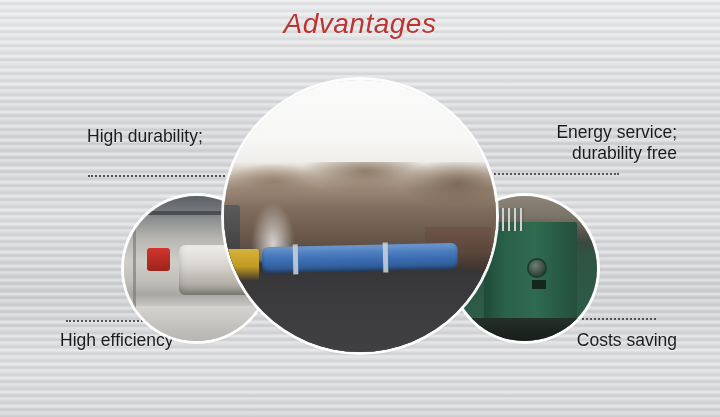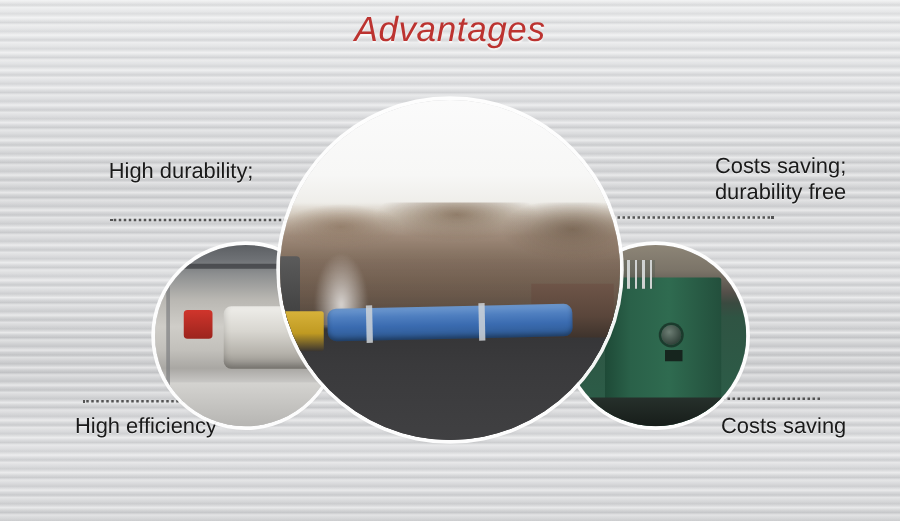--- a/index.html
+++ b/index.html
@@ -352,21 +352,21 @@
   <div class="dots" id="dots-tl"></div>
   <div class="dots" id="dots-tr"></div>
   <div class="dots" id="dots-bl"></div>
   <div class="dots" id="dots-br"></div>
 
   <div class="label" id="label-tl">
     <div>High durability;</div>
   </div>
 
   <div class="label" id="label-tr">
-    <div>Costs saving;</div>
+    <div>Energy service;</div>
     <div>durability free</div>
   </div>
 
   <div class="label" id="label-bl">
     <div>High efficiency</div>
   </div>
 
   <div class="label" id="label-br">
     <div>Costs saving</div>
   </div>

